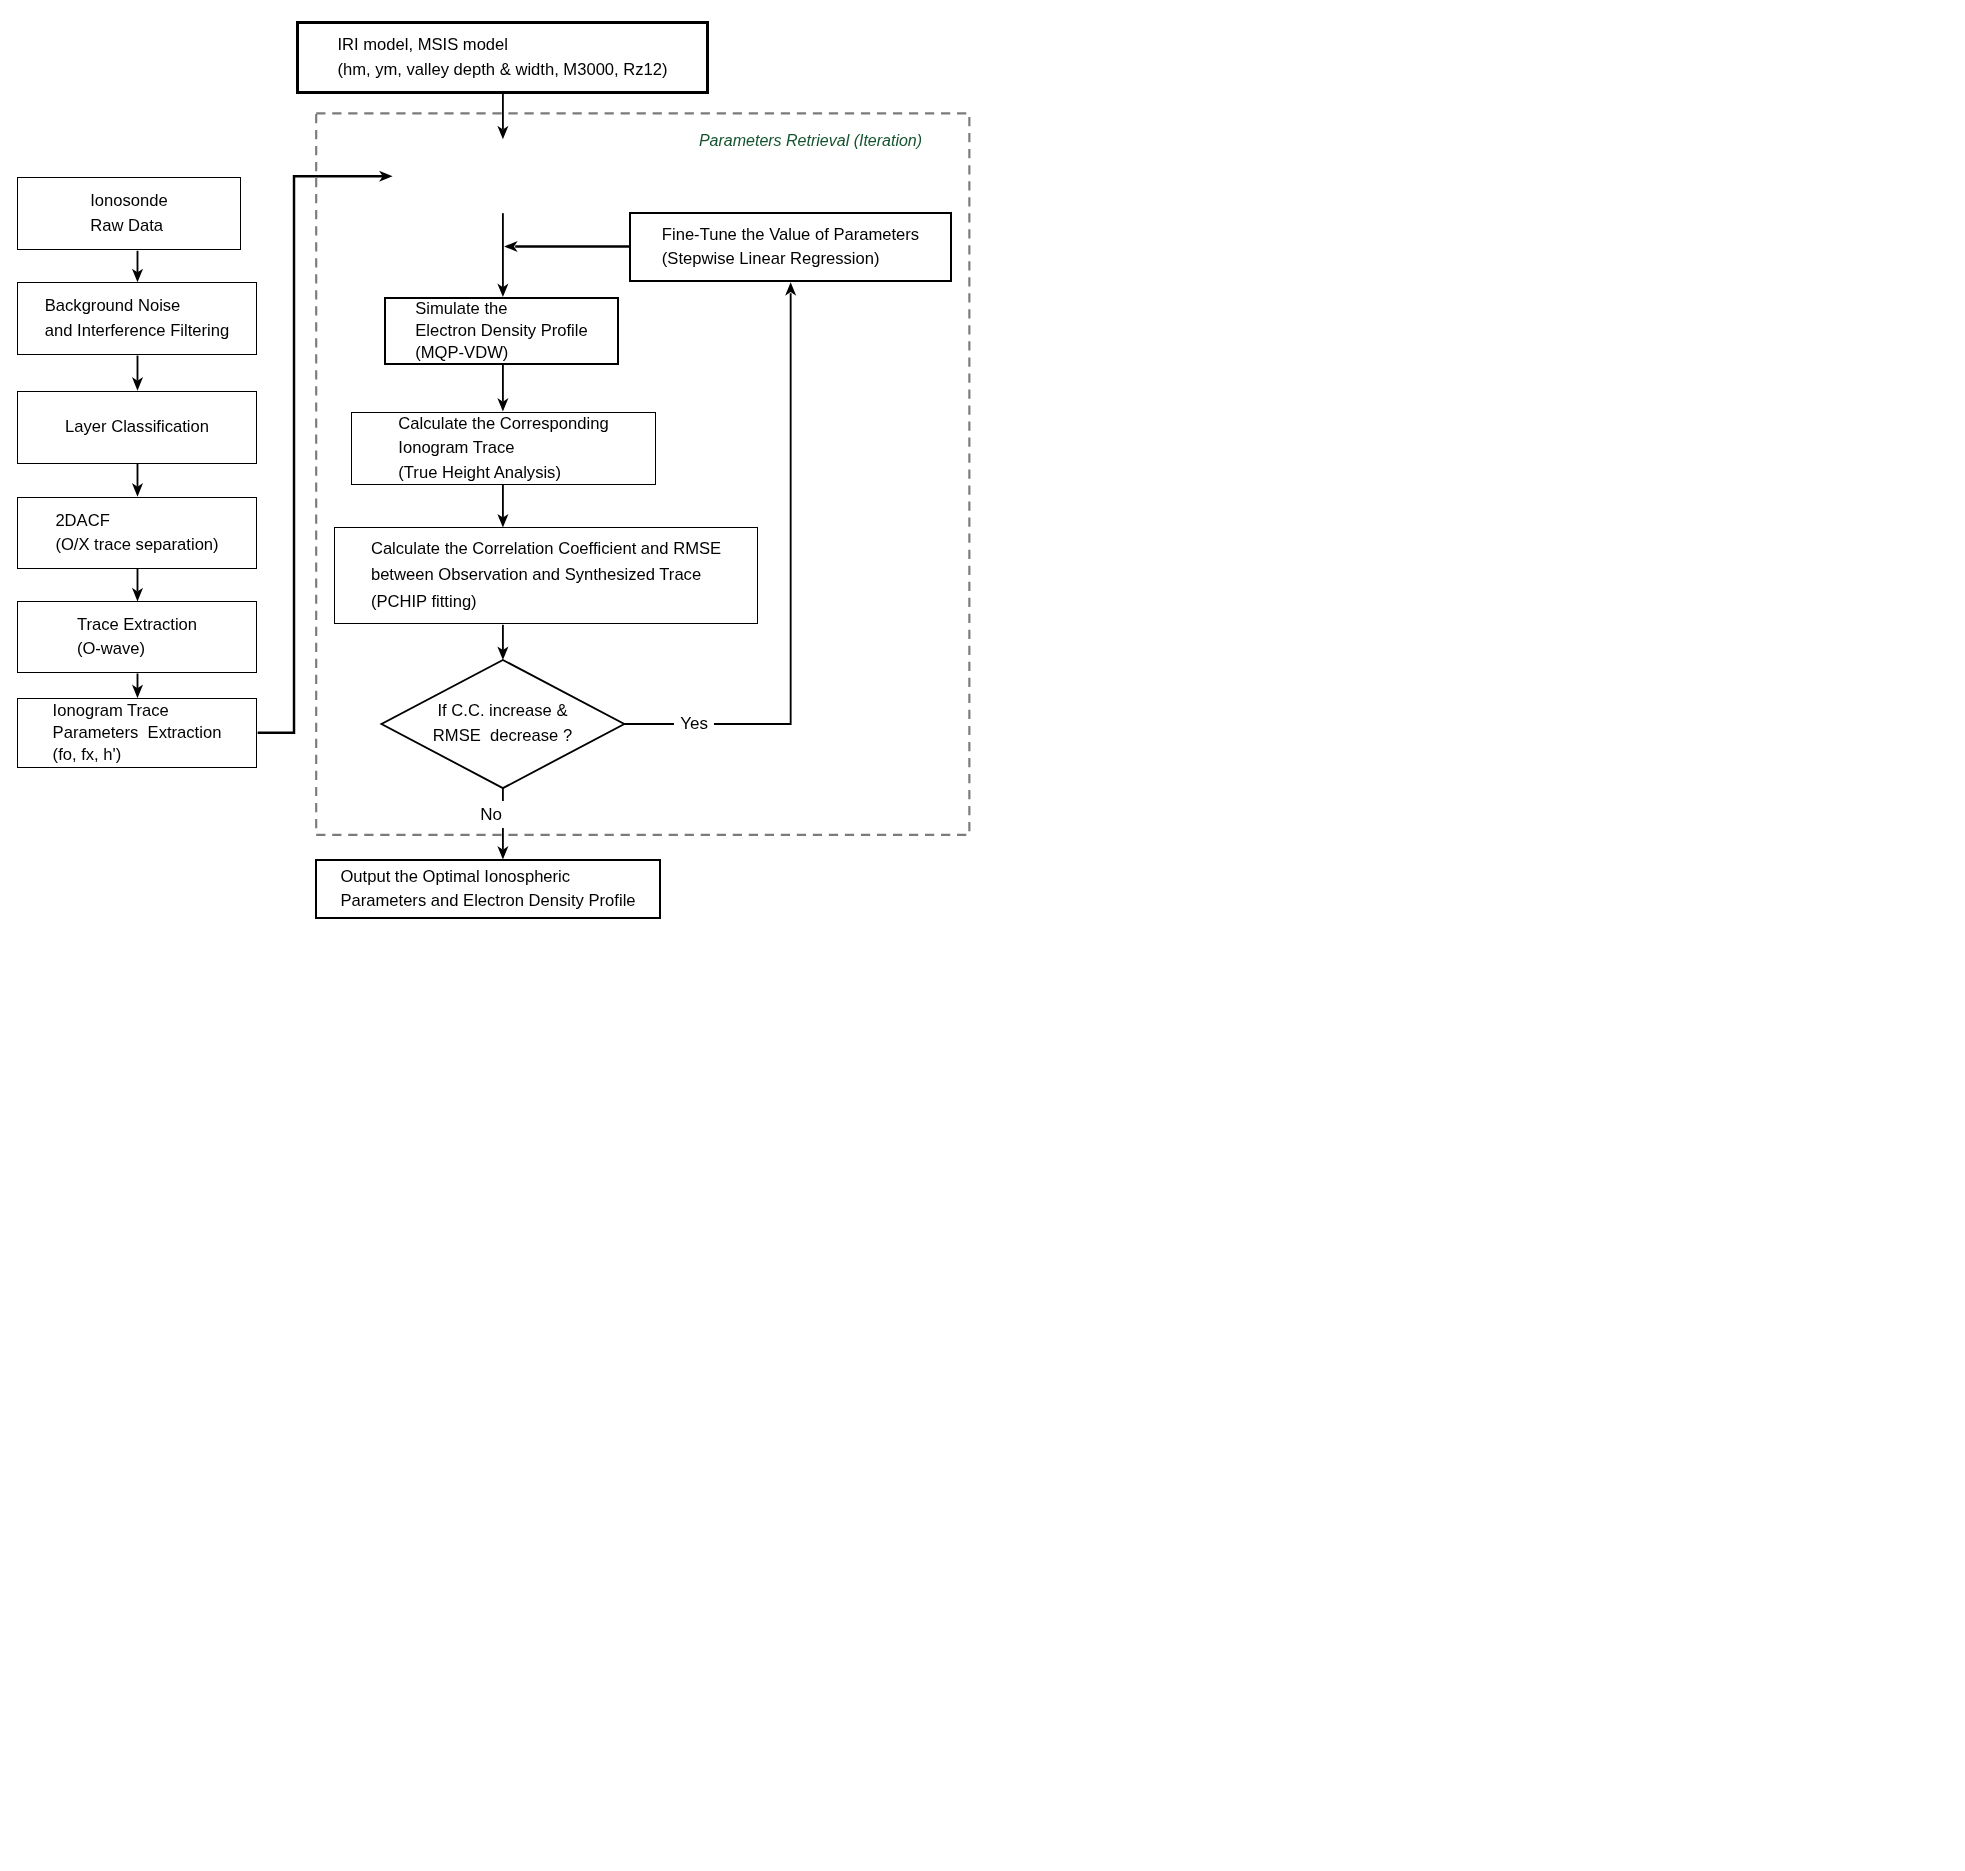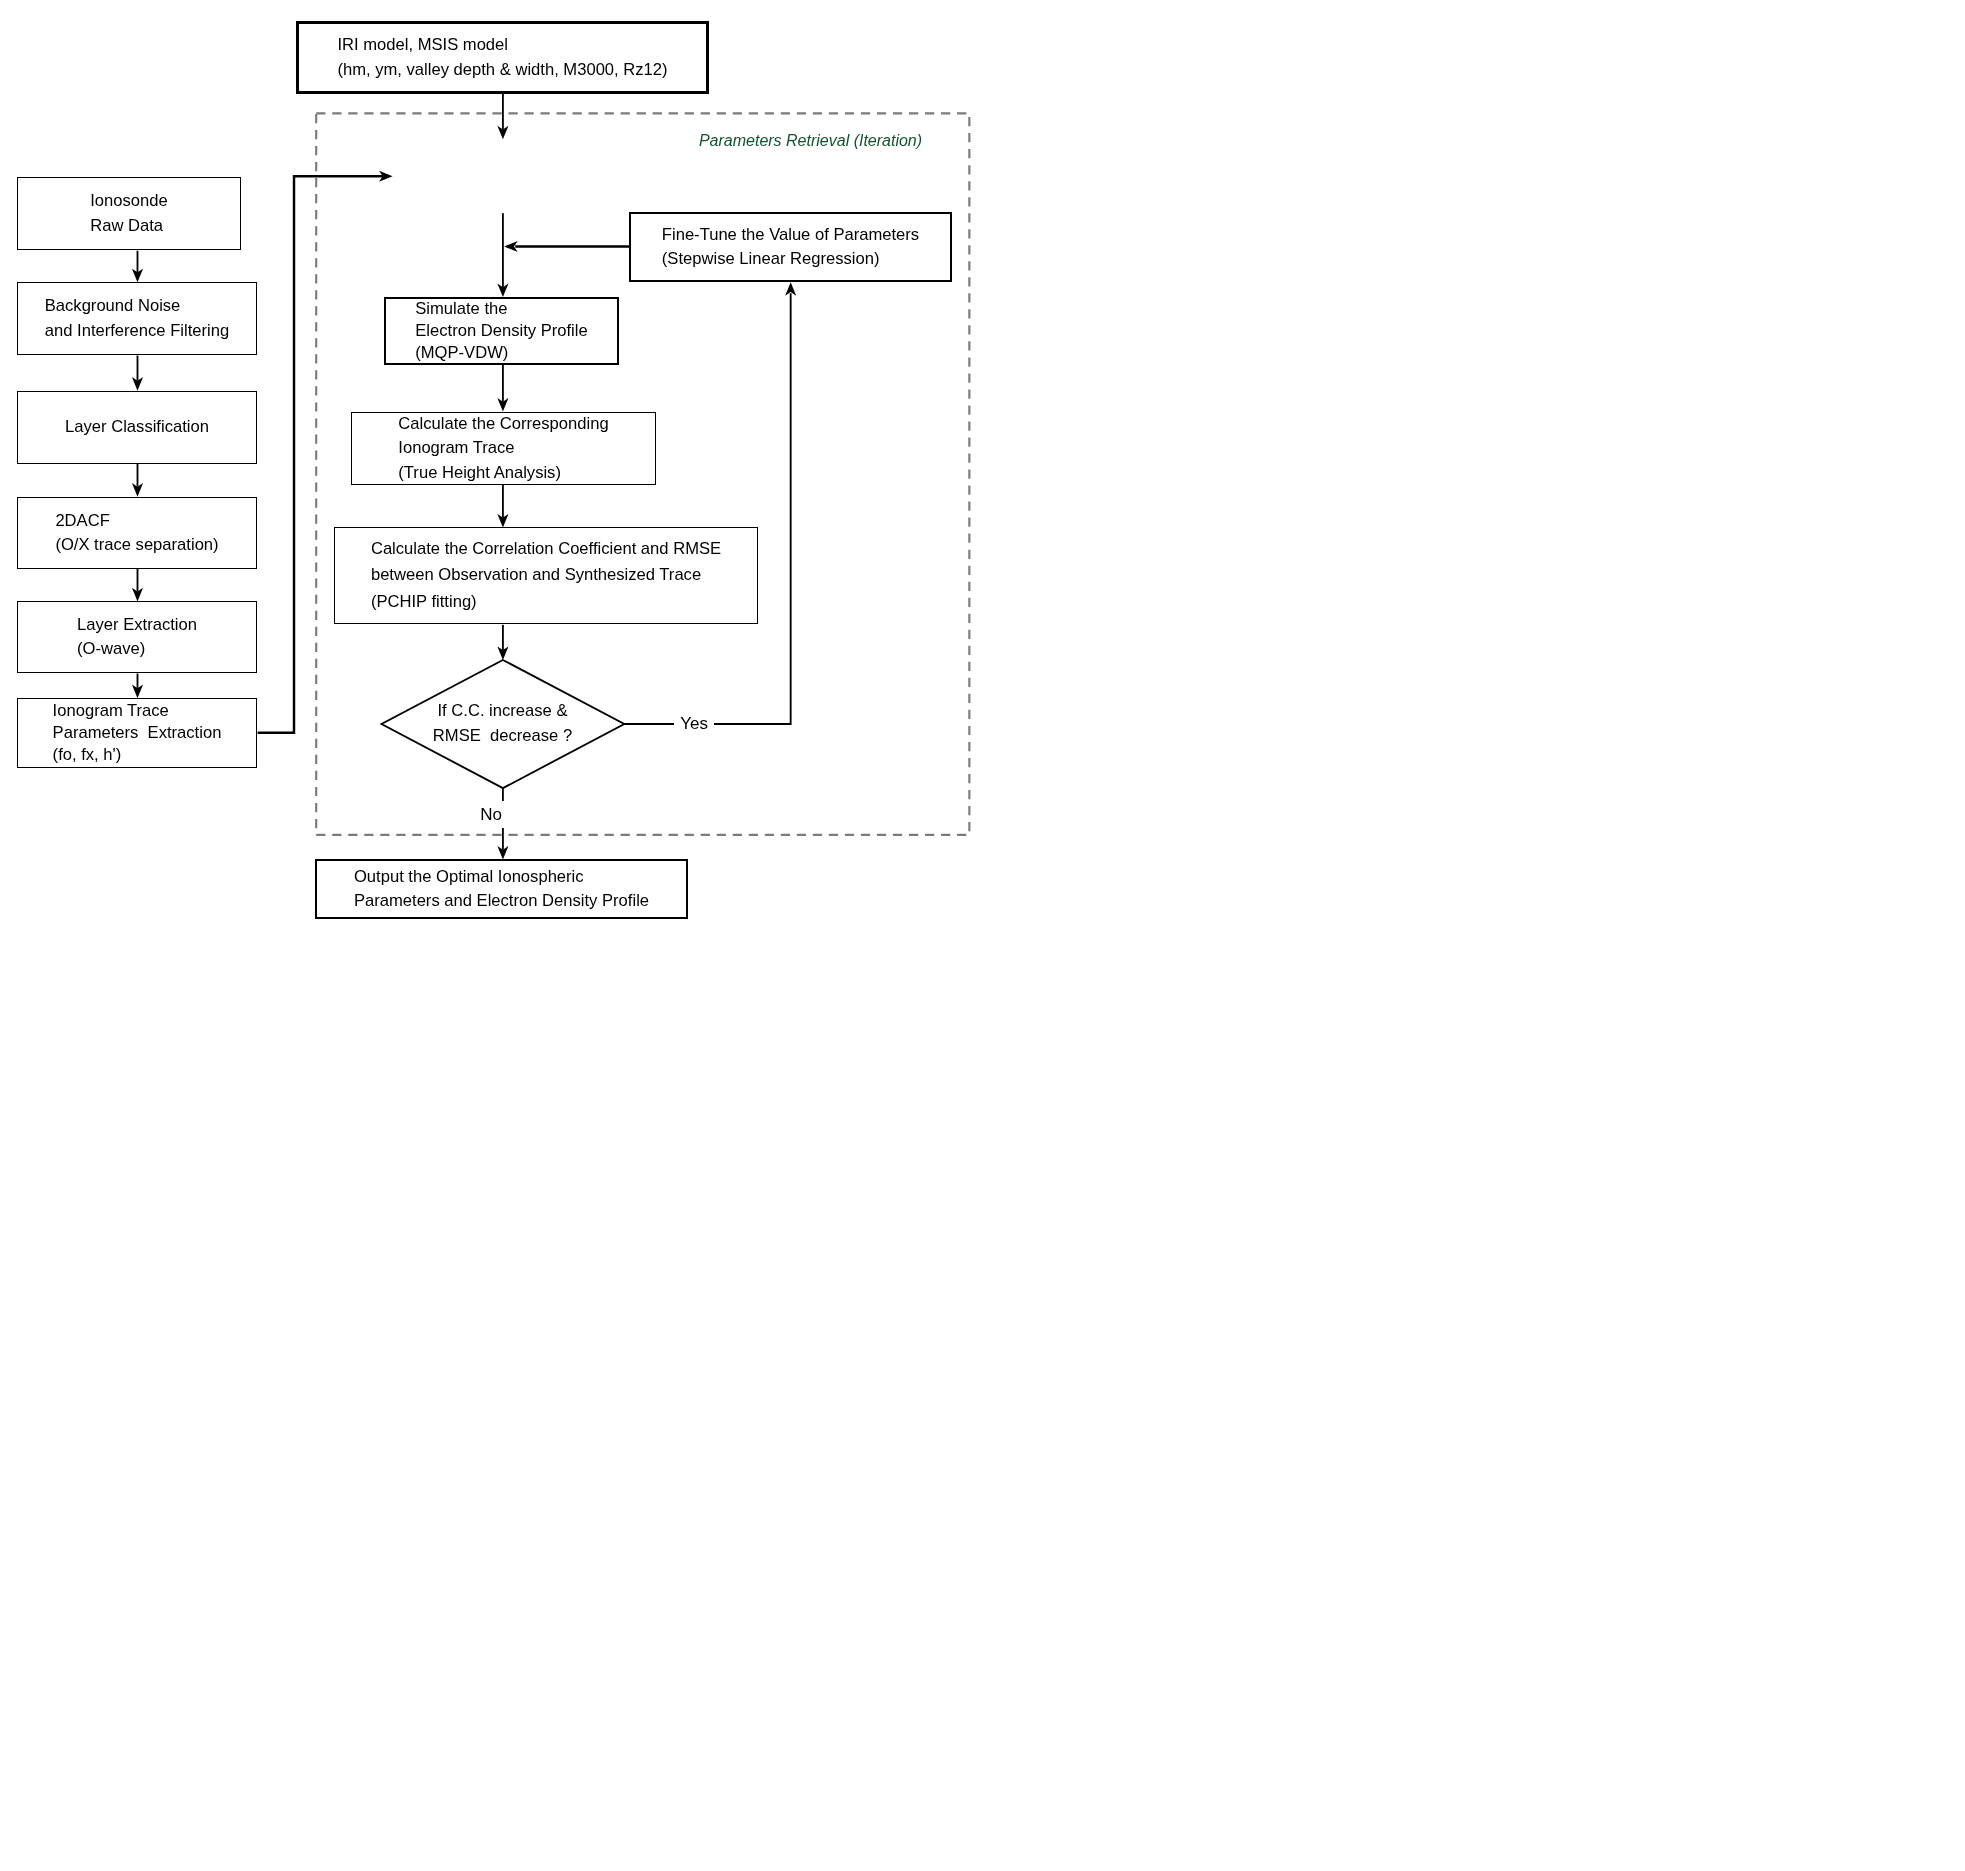--- a/index.html
+++ b/index.html
@@ -113,21 +113,21 @@
 Raw Data</div>
 
   <div class="node mid" style="left:17px;top:282px;width:240px;height:73px;">Background Noise
 and Interference Filtering</div>
 
   <div class="node" style="left:17px;top:391px;width:240px;height:73px;">Layer Classification</div>
 
   <div class="node mid" style="left:17px;top:497px;width:240px;height:72px;">2DACF
 (O/X trace separation)</div>
 
-  <div class="node mid" style="left:17px;top:601px;width:240px;height:72px;">Layer Extraction
+  <div class="node mid" style="left:17px;top:601px;width:240px;height:72px;">Trace Extraction
 (O-wave)</div>
 
   <div class="node" style="left:17px;top:698px;width:240px;height:70px;">Ionogram Trace
 Parameters &nbsp;Extraction
 (fo, fx, h')</div>
 
 
   <div class="node thick mid" style="left:629px;top:212px;width:323px;height:70px;">Fine-Tune the Value of Parameters
 (Stepwise Linear Regression)</div>
 
@@ -143,17 +143,17 @@
 between Observation and Synthesized Trace
 (PCHIP fitting)</div>
 
   <div class="plain" style="left:394px;top:690px;width:217px;height:68px;">If C.C. increase &amp;
 RMSE &nbsp;decrease ?</div>
 
   <div class="plain edge-label" style="left:674px;top:710px;height:28px;">Yes</div>
 
   <div class="plain edge-label" style="left:474px;top:801px;height:27px;">No</div>
 
-  <div class="node thick mid" style="left:315px;top:859px;width:373px;height:60px;">Output the Optimal Ionospheric
+  <div class="node thick mid" style="left:315px;top:859px;width:346px;height:60px;">Output the Optimal Ionospheric
 Parameters and Electron Density Profile</div>
 
 </div>
 
 
 </body></html>

